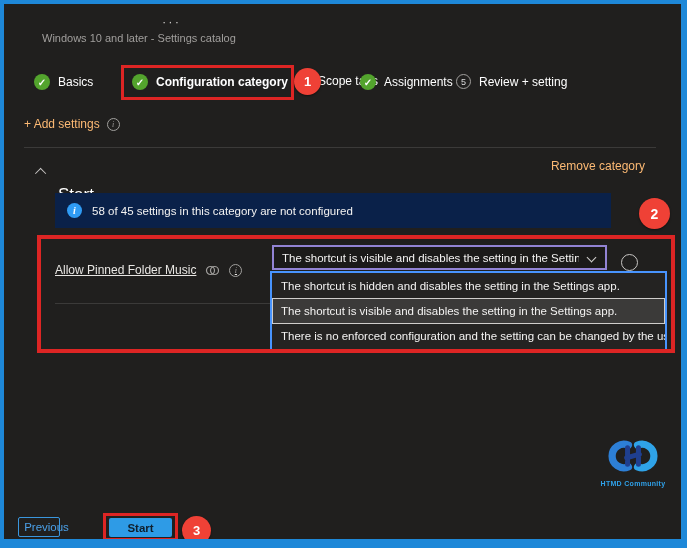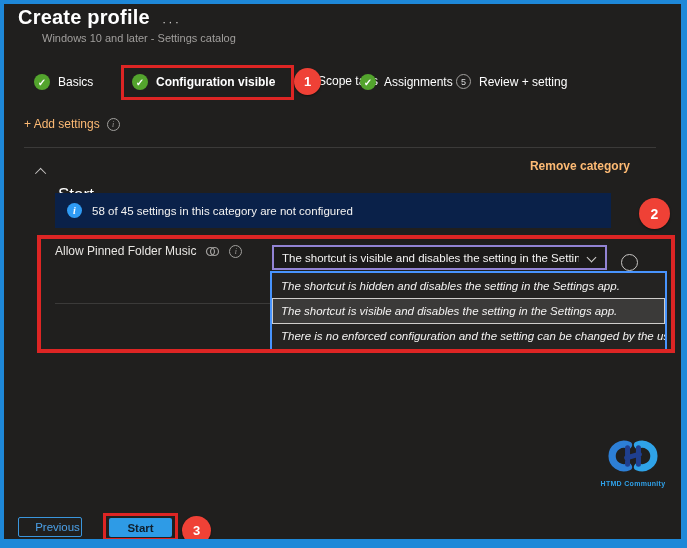--- a/index.html
+++ b/index.html
@@ -88,21 +88,21 @@
     border-right:1.5px solid #d2d0ce; border-bottom:1.5px solid #d2d0ce;
     transform:rotate(45deg);
   }
   .revert-circle {
     width:17px; height:17px; border-radius:50%; border:1.5px solid #c8c6c4; background:transparent;
   }
 
   
   .dropdown {
     background:#242322; border:2px solid #4894fe;
-    display:flex; flex-direction:column;font-style:italic;
+    display:flex; flex-direction:column;
   }
   .option {
     flex:1; display:flex; align-items:center; padding:0 9px;
     font-size:11.5px; color:#f3f2f1; cursor:pointer; white-space:nowrap; overflow:hidden;
   }
   .option.selected { background:#3b3a39; outline:1px solid #cfcdcb; outline-offset:-1px; }
 
   
   .btn { display:flex; align-items:center; justify-content:center; font-size:11.5px; cursor:pointer; border-radius:2px; }
   .btn-secondary { border:1px solid #3a96dd; color:#4ba0e8; background:transparent; }
@@ -110,33 +110,32 @@
 
   
   .logo-caption { font-size:7px; font-weight:700; color:#2fa0e8; text-align:center; letter-spacing:0.3px; }
 </style>
 </head>
 <body>
 
 <div class="frame">
   <div class="content">
 
-    <div class="abs title" style="left:14px; top:2px;">Create profile</div>
     <div class="abs menu-dots" style="left:158px; top:10px;">···</div>
     <div class="abs subtitle" style="left:14px; top:28px;">Windows 10 and later - Settings catalog</div>
 
     <div class="abs step" style="left:30px; top:70px;">
       <span class="check-circle">✓</span>
       <span class="step-label">Basics</span>
     </div>
 
     <div class="abs anno-box" style="left:117px; top:61px; width:173px; height:35px;"></div>
     <div class="abs step" style="left:128px; top:70px;">
       <span class="check-circle">✓</span>
-      <span class="step-label bold">Configuration visible</span>
+      <span class="step-label bold">Configuration category</span>
     </div>
 
     <div class="abs step" style="left:314px; top:70px;">
       <span class="step-label">Scope tags</span>
     </div>
     <div class="abs anno-badge" style="left:290px; top:64px; width:27px; height:27px; z-index:6;">1</div>
 
     <div class="abs step" style="left:356px; top:70px;">
       <span class="check-circle">✓</span>
       <span class="step-label">Assignments</span>
@@ -151,31 +150,31 @@
       <span class="link">+ Add settings</span>
       <span class="info-outline">i</span>
     </div>
 
     <div class="abs divider" style="left:20px; top:143px; width:632px;"></div>
 
     <div class="abs" style="left:34px; top:158px;">
       <span class="chev-up"></span>
     </div>
     <div class="abs cat-label" style="left:54px; top:155px;">Start</div>
-    <div class="abs link" style="right:51px; top:155px;font-weight:bold;">Remove category</div>
+    <div class="abs link" style="right:36px; top:155px;">Remove category</div>
 
     <div class="abs banner" style="left:51px; top:189px; width:556px; height:35px;">
       <span class="info-filled">i</span>
       <span>58 of 45 settings in this category are not configured</span>
     </div>
     <div class="abs anno-badge" style="left:635px; top:194px; width:31px; height:31px; font-size:14px; z-index:6;">2</div>
 
     <div class="abs anno-box" style="left:33px; top:231px; width:638px; height:118px; border-width:4px; z-index:5; pointer-events:none;"></div>
 
-    <div class="abs setting-label" style="left:51px; top:240px;">
+    <div class="abs setting-label" style="left:51px; top:259px;text-decoration:underline;">
       <span>Allow Pinned Folder Music</span>
       <span class="ghost-icon">
         <svg width="15" height="13" viewBox="0 0 15 13">
             <circle cx="5.5" cy="6.5" r="4" fill="none" stroke="#a19f9d" stroke-width="1.2"></circle>
             <circle cx="9.5" cy="6.5" r="4" fill="none" stroke="#a19f9d" stroke-width="1.2"></circle>
           </svg>
       </span>
       <span class="info-outline">i</span>
     </div>
 
@@ -196,21 +195,21 @@
 
     <div class="abs" style="left:585px; top:432px; width:88px; text-align:center;">
       <svg width="66" height="40" viewBox="0 0 72 44">
         <path d="M31 10 A13 13 0 1 0 31 34" stroke="#2d7fd6" stroke-width="8" fill="none" stroke-linecap="round"></path>
         <path d="M41 34 A13 13 0 1 0 41 10" stroke="#2fa3e8" stroke-width="8" fill="none" stroke-linecap="round"></path>
         <path d="M30 13 L30 31 M42 13 L42 31 M29 24 L43 20" stroke="#1f3f8f" stroke-width="5.5" stroke-linecap="round"></path>
       </svg>
       <div class="logo-caption">HTMD Community</div>
     </div>
 
-    <div class="abs btn btn-secondary" style="left:14px; top:513px; width:64px; height:20px;padding-left:15px;">
+    <div class="abs btn btn-secondary" style="left:14px; top:513px; width:42px; height:20px;padding-left:15px;">
       <span>Previous</span>
     </div>
 
     <div class="abs anno-box" style="left:99px; top:509px; width:75px; height:28px; z-index:5; pointer-events:none;"></div>
     <div class="abs btn btn-primary" style="left:105px; top:514px; width:63px; height:19px;">
       <span>Start</span>
     </div>
     <div class="abs anno-badge" style="left:178px; top:512px; width:29px; height:29px; z-index:6;">3</div>
 
   </div>

